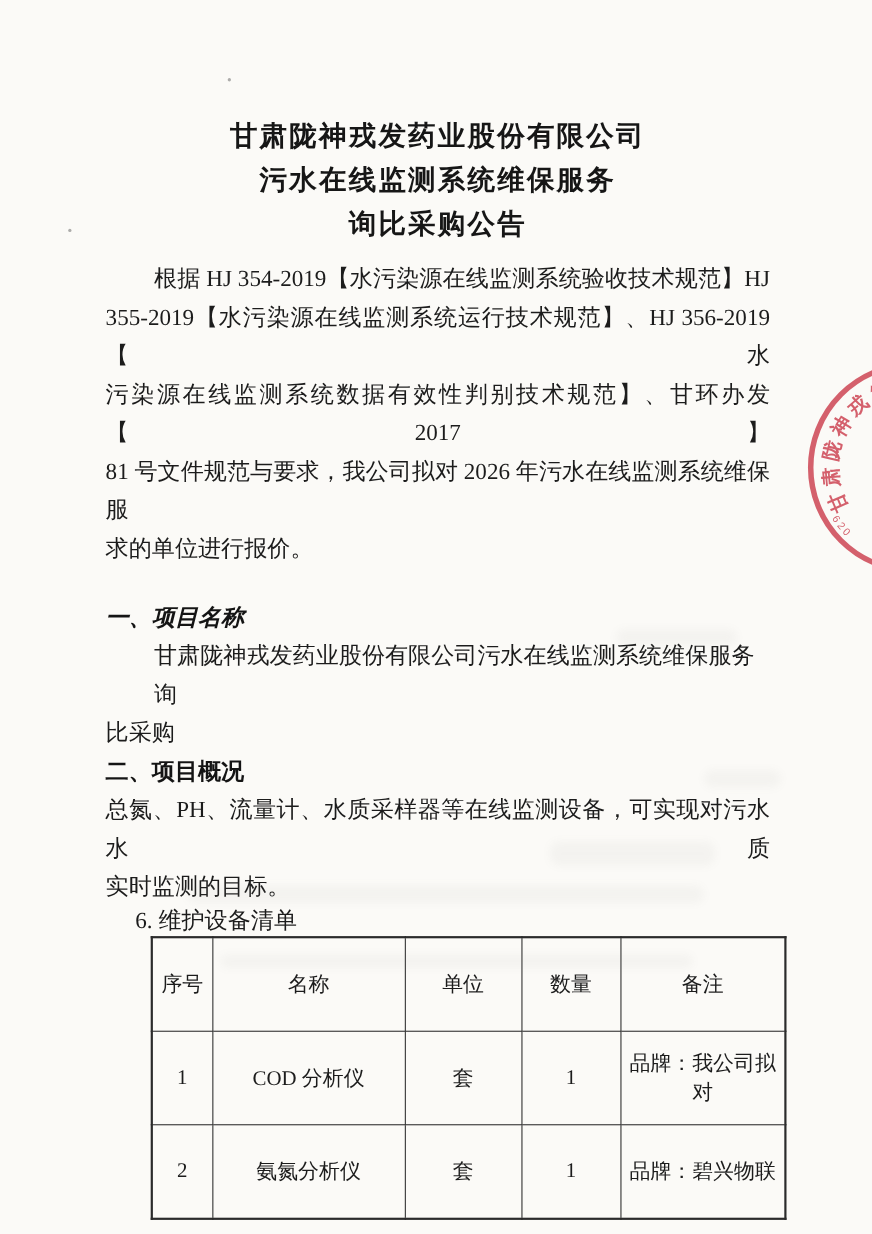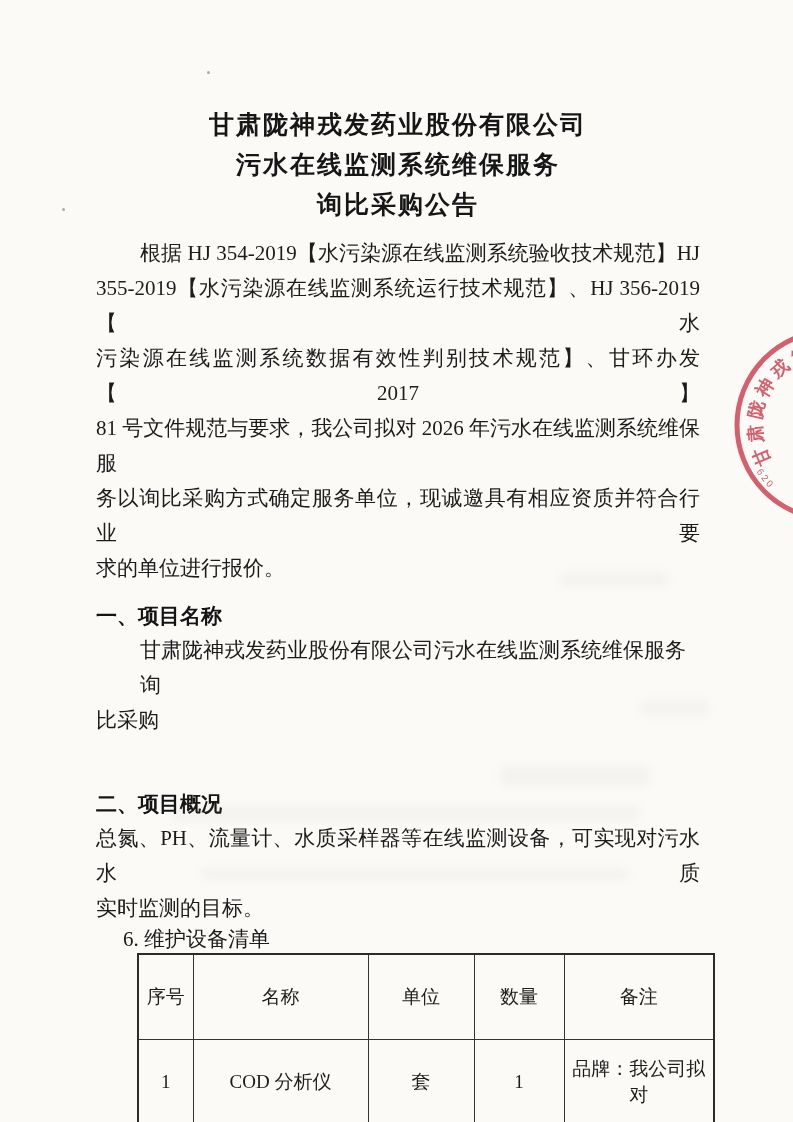--- a/index.html
+++ b/index.html
@@ -36,23 +36,22 @@
   }
   .j { text-align:justify; text-align-last:justify; }
   .ind { padding-left:44px; }
   .ind-sm { padding-left:40px; }
   .sec-heading {
     font-family:"Liberation Sans", sans-serif;
     font-weight:700;
     font-size:21px;
     line-height:35px;
     color:#141414;
-    margin-top:48px;
-  }
-  .h1-gap { margin-top:12px; }
+  }
+  .h1-gap { margin-top:28px;font-style:italic; }
   .list-label {
     font-size:21px;
     line-height:26px;
     padding-left:27px;
   }
   table.equip {
     margin-top:1px;
     margin-left:41px;
     border-collapse:collapse;
     table-layout:fixed;
@@ -116,21 +115,20 @@
     <div class="title-line">甘肃陇神戎发药业股份有限公司</div>
     <div class="title-line">污水在线监测系统维保服务</div>
     <div class="title-line">询比采购公告</div>
   </div>
 
   <div class="para intro">
     <div class="doc-line j ind">根据 HJ 354-2019【水污染源在线监测系统验收技术规范】HJ</div>
     <div class="doc-line j">355-2019【水污染源在线监测系统运行技术规范】、HJ 356-2019【水</div>
     <div class="doc-line j">污染源在线监测系统数据有效性判别技术规范】、甘环办发【2017】</div>
     <div class="doc-line j">81 号文件规范与要求，我公司拟对 2026 年污水在线监测系统维保服</div>
-    <div class="doc-line j">务以询比采购方式确定服务单位，现诚邀具有相应资质并符合行业要</div>
     <div class="doc-line">求的单位进行报价。</div>
   </div>
 
   <div class="sec-heading h1-gap">一、项目名称</div>
   <div class="para">
     <div class="doc-line ind">甘肃陇神戎发药业股份有限公司污水在线监测系统维保服务询</div>
     <div class="doc-line">比采购</div>
   </div>
 
   <div class="sec-heading">二、项目概况</div>

